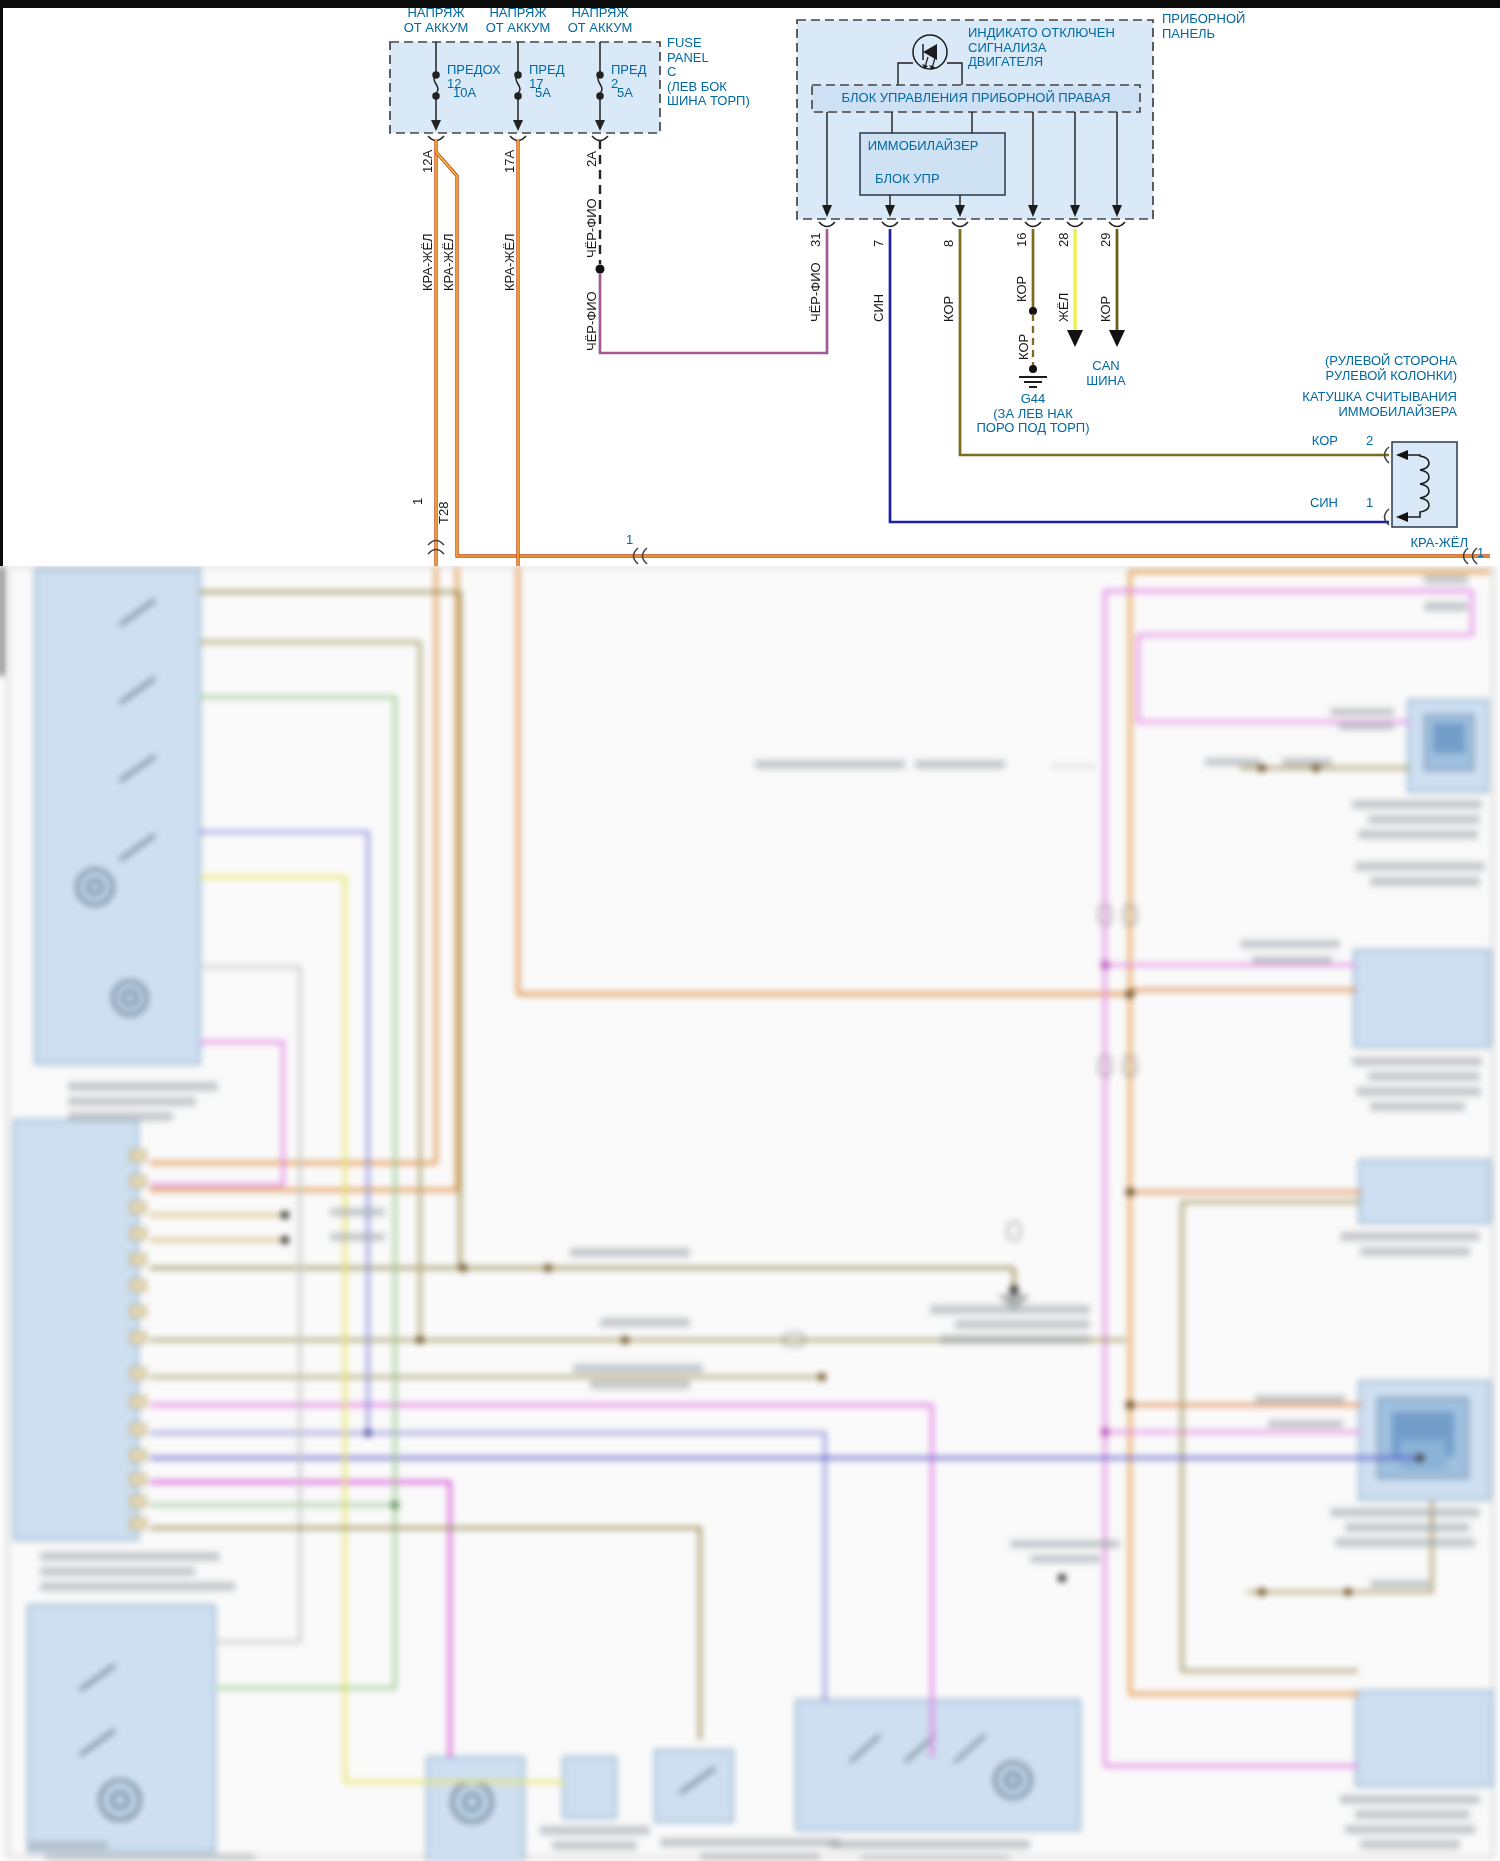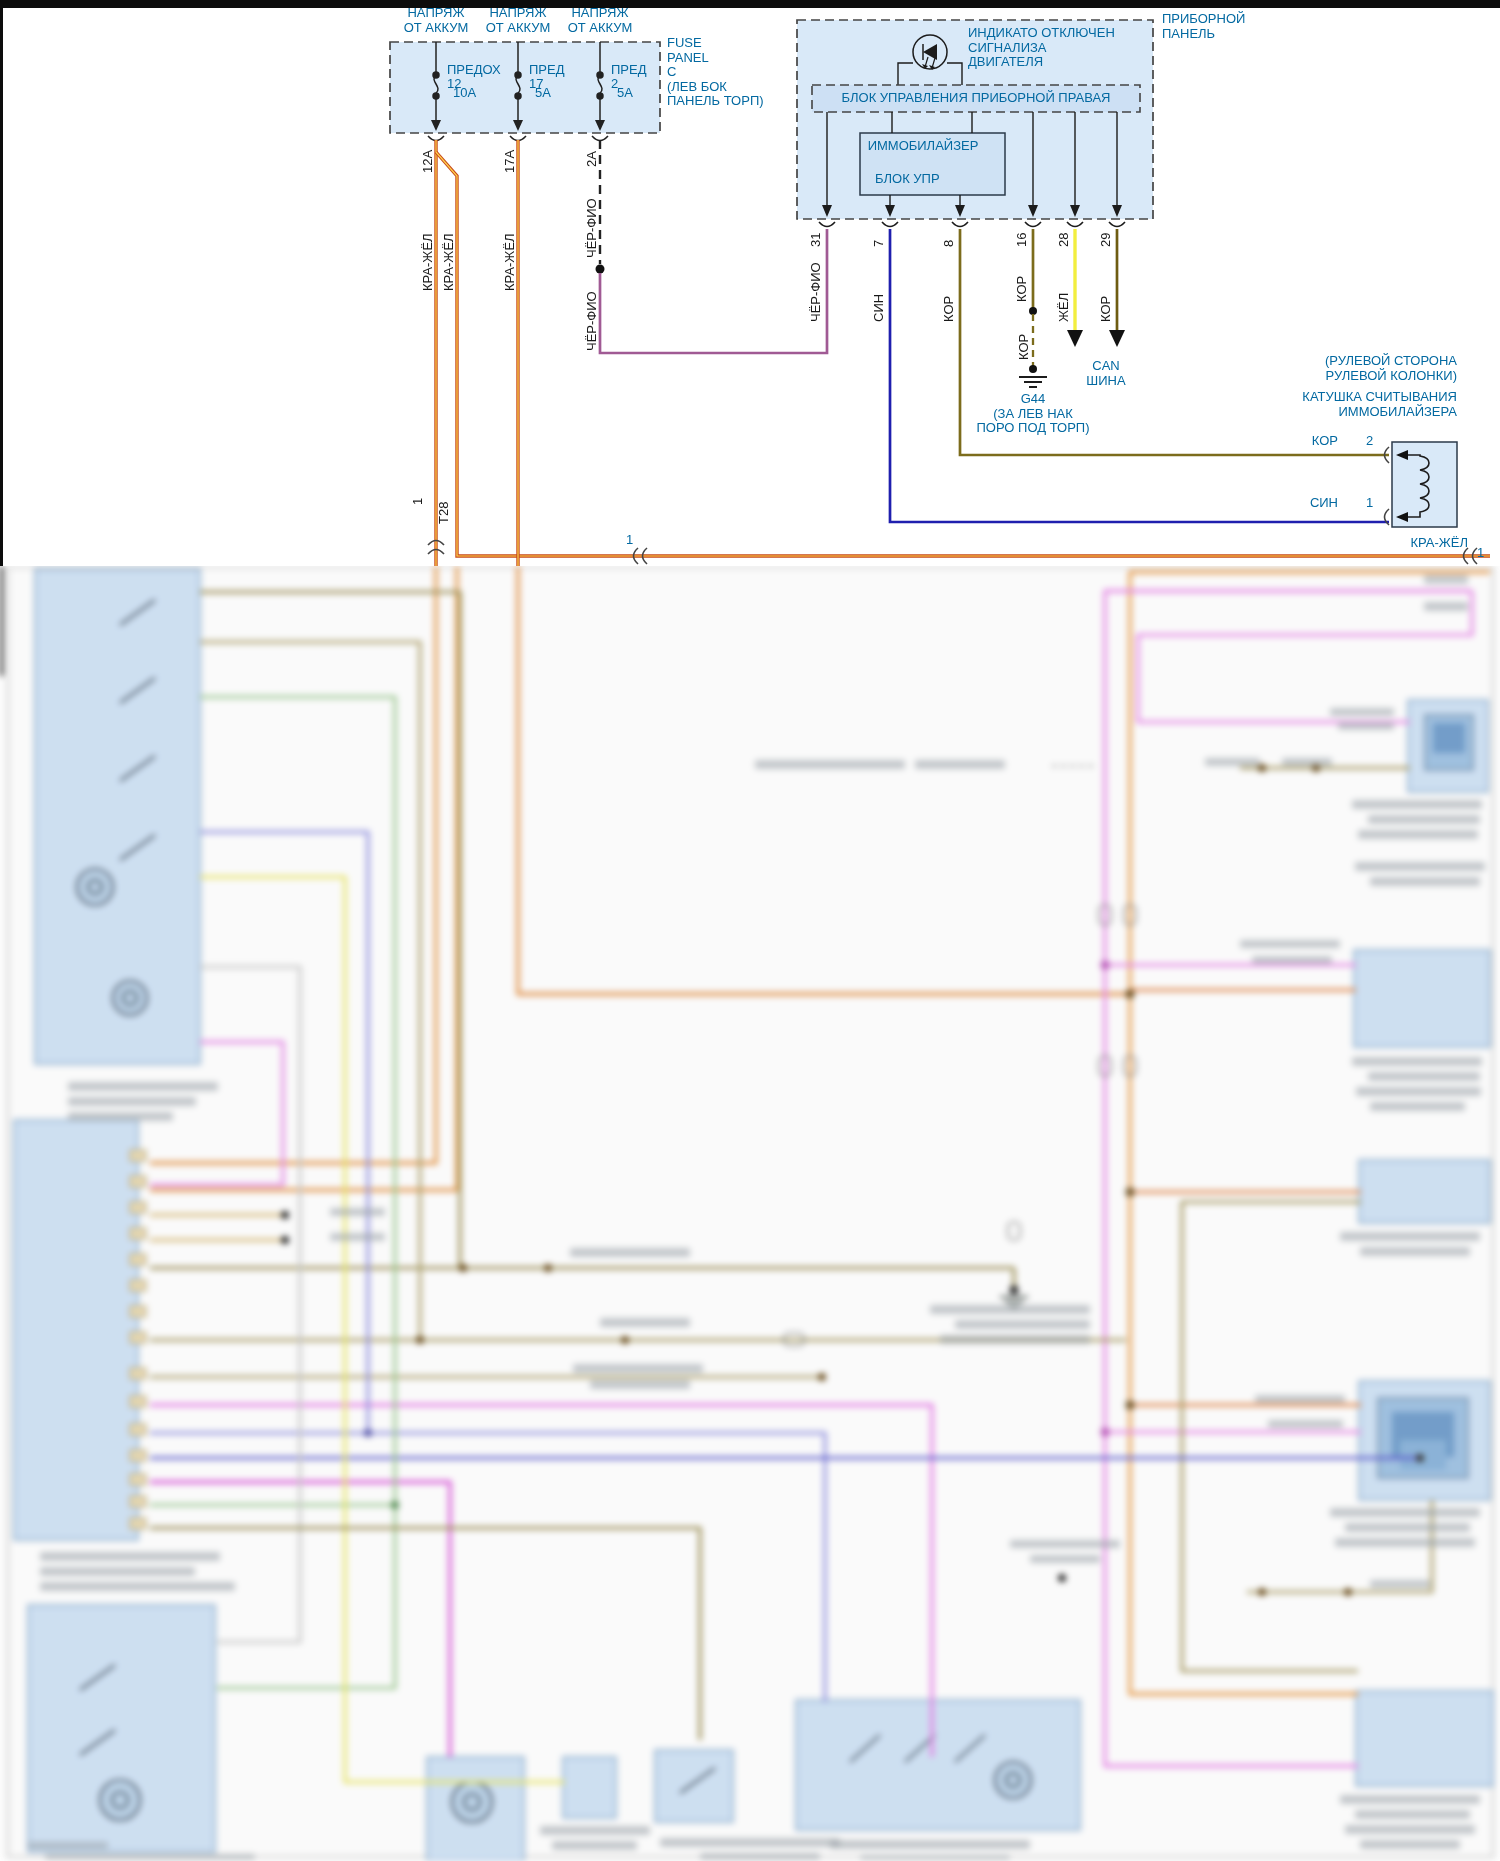--- a/index.html
+++ b/index.html
@@ -156,21 +156,21 @@
   <div class="lbl" style="left:535px;top:86px">5А</div>
   <div class="lbl" style="left:611px;top:63px">ПРЕД</div>
   <div class="lbl" style="left:611px;top:77px">2</div>
   <div class="lbl" style="left:617px;top:86px">5А</div>
 
   <div class="lbl" style="left:667px;top:36px">
     <div>FUSE</div>
     <div>PANEL</div>
     <div>C</div>
     <div>(ЛЕВ БОК</div>
-    <div>ПАНЕЛЬ ТОРП)</div>
+    <div>ШИНА ТОРП)</div>
   </div>
 
   <div class="vlbl" style="left:420px;top:173px">12А</div>
   <div class="vlbl" style="left:420px;top:291px">КРА-ЖЁЛ</div>
   <div class="vlbl" style="left:441px;top:291px">КРА-ЖЁЛ</div>
   <div class="vlbl" style="left:502px;top:173px">17А</div>
   <div class="vlbl" style="left:502px;top:291px">КРА-ЖЁЛ</div>
   <div class="vlbl" style="left:584px;top:167px">2А</div>
   <div class="vlbl" style="left:584px;top:258px">ЧЁР-ФИО</div>
   <div class="vlbl" style="left:584px;top:351px">ЧЁР-ФИО</div>

